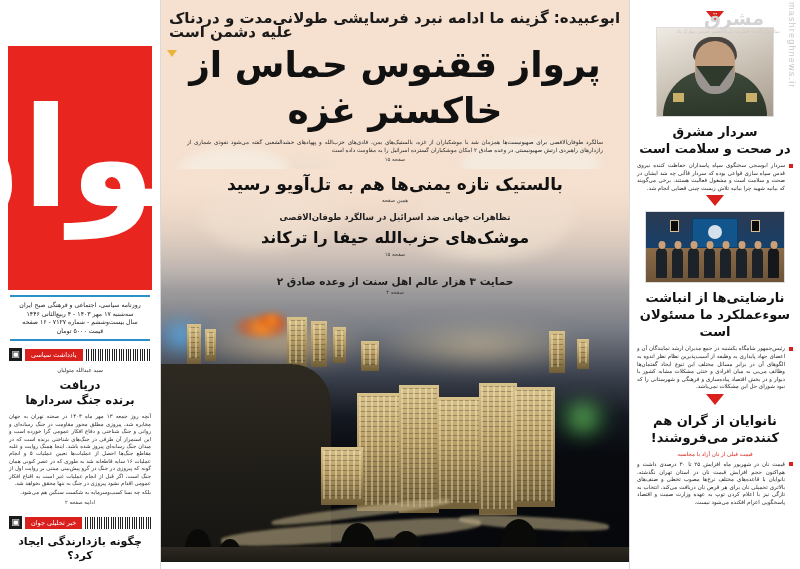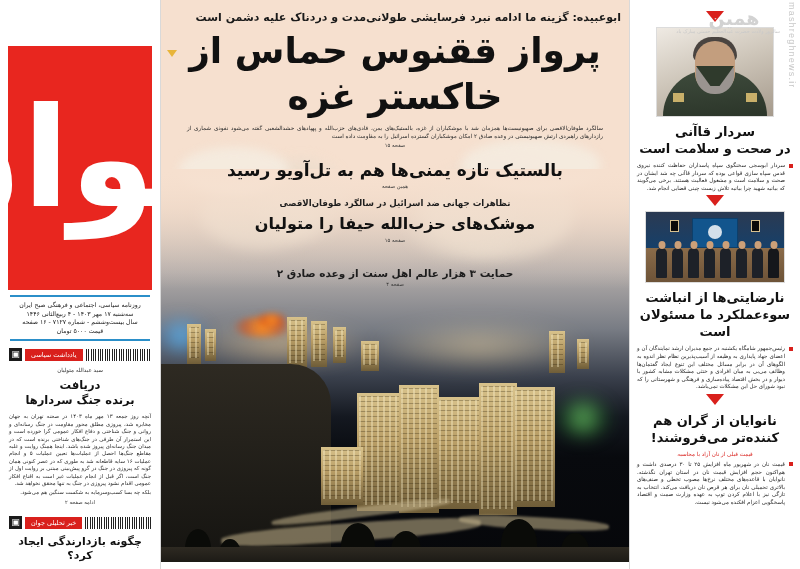--- a/index.html
+++ b/index.html
@@ -280,22 +280,22 @@
     position: relative;
     background: #f6e0cf;
     border-left: 1px solid #d9d9d9;
     border-right: 1px solid #d9d9d9;
     display: flex;
     flex-direction: column;
     overflow: hidden;
   }
   .main-pad { padding: 6px 8px 0; position: relative; z-index: 3; }
   .kicker {
-    text-align: right;
-    font-size: 11px;
+    text-align: left;
+    font-size: 15px;
     font-weight: bold;
     color: #1a1a1a;
     line-height: 14px;
     margin: 5px 0 3px;
   }
   .main-headline {
     text-align: center;
     font-size: 36px;
     font-weight: bold;
     color: #111;
@@ -548,24 +548,24 @@
     <div class="main-pad">
       <div class="kicker">ابوعبیده: گزینه ما ادامه نبرد فرسایشی طولانی‌مدت و دردناک علیه دشمن است</div>
       <div class="main-headline">پرواز ققنوس حماس از خاکستر غزه</div>
       <div class="main-deck">سالگرد طوفان‌الاقصی برای صهیونیست‌ها همزمان شد با موشکباران از غزه، بالستیک‌های یمن، قادی‌های حزب‌الله و پهپادهای حشدالشعبی گفته می‌شود نفوذی شماری از رازدارهای راهبردی ارتش صهیونیستی در وعده صادق ۲ امکان موشکباران گسترده اسرائیل را به مقاومت داده است</div>
       <div class="page-ref">صفحه ۱۵</div>
 
       <div class="sub-headline">بالستیک تازه یمنی‌ها هم به تل‌آویو رسید</div>
       <div class="page-ref">همین صفحه</div>
 
       <div class="sub-kicker">تظاهرات جهانی ضد اسرائیل در سالگرد طوفان‌الاقصی</div>
-      <div class="sub-headline sm" style="margin-top:2px;">موشک‌های حزب‌الله حیفا را متولیان</div>
+      <div class="sub-headline sm" style="margin-top:2px;">موشک‌های حزب‌الله حیفا را ترکاند</div>
       <div class="page-ref">صفحه ۱۵</div>
 
-      <div class="sub-kicker" style="font-size:10.5px;margin-top:24px;">حمایت ۳ هزار عالم اهل سنت از وعده صادق ۲</div>
+      <div class="sub-kicker" style="font-size:10.5px;margin-top:18px;">حمایت ۳ هزار عالم اهل سنت از وعده صادق ۲</div>
       <div class="page-ref">صفحه ۴</div>
     </div>
 
     <div class="main-bottom-strip"></div>
   </div>
 
   <div class="sidebar-col">
 
     <div class="tri-sep"></div>
 
@@ -574,21 +574,21 @@
         <div class="portrait-bg"></div>
         <div class="portrait-uniform"></div>
         <div class="portrait-badge" style="left:16px;"></div>
         <div class="portrait-badge" style="right:16px;"></div>
         <div class="portrait-hair"></div>
         <div class="portrait-head"></div>
         <div class="portrait-beard"></div>
         <div class="portrait-collar"></div>
       </div>
       <div class="sb-headline">
-        <div>سردار قاآنی</div>
+        <div>سردار مشرق</div>
         <div>در صحت و سلامت است</div>
       </div>
       <div class="sb-body">
         <span class="sb-bullet"></span>
         <span>سردار ابوسجی سخنگوی سپاه پاسداران حفاظت کننده نیروی قدس سپاه سازی قواعی بوده که سردار قاآنی چه شد ایشان در صحت و سلامت است و مشغول فعالیت هستند. برخی می‌گویند که بیانیه شهید چرا بیانیه تلاش زیست چینی قضایی انجام شد.</span>
       </div>
     </div>
 
     <div class="tri-sep"></div>
 
@@ -629,18 +629,18 @@
       <div class="sb-body">
         <span class="sb-bullet"></span>
         <span>قیمت نان در شهریور ماه افزایش ۲۵ تا ۳۰ درصدی داشت و هم‌اکنون حجم افزایش قیمت نان در استان تهران نگذشته. نانوایان با قاعده‌های مختلف نرخ‌ها مصوب تخطی و صنف‌های بالاتری تحمیلی نان برای هر قرص نان دریافت می‌کند. انتخاب به تازگی نیز با اعلام کردن توپ به عهده وزارت صمت و اقتصاد پاسخگویی اعزام افکنده می‌شود نیست.</span>
       </div>
     </div>
   </div>
 
   <div class="watermark-block">
     <div class="wm-vertical">mashreghnews.ir</div>
     <div class="wm-logo">
-      <div class="wm-logo-glyph">همین</div>
+      <div class="wm-logo-glyph">مشرق</div>
       <div class="wm-logo-sub">سالروز ولادت حضرت عبدالعظیم حسنی مبارک باد</div>
     </div>
   </div>
 
 </div>
 
 </body></html>

